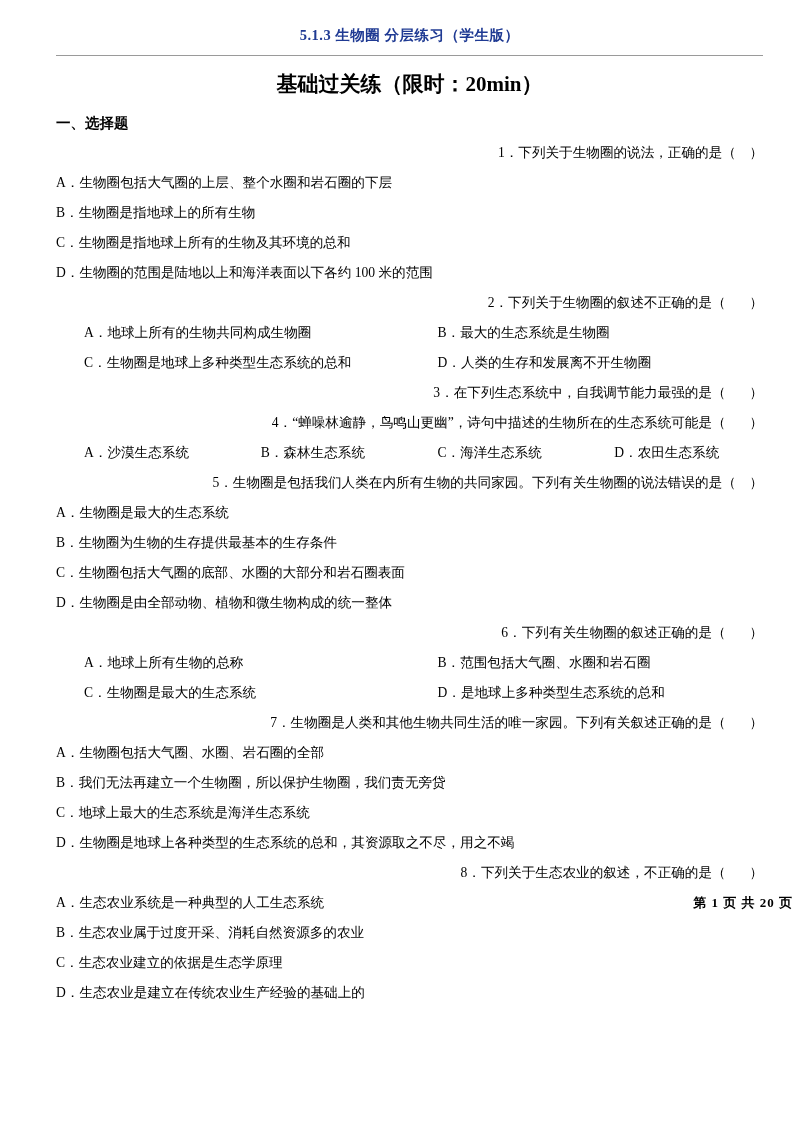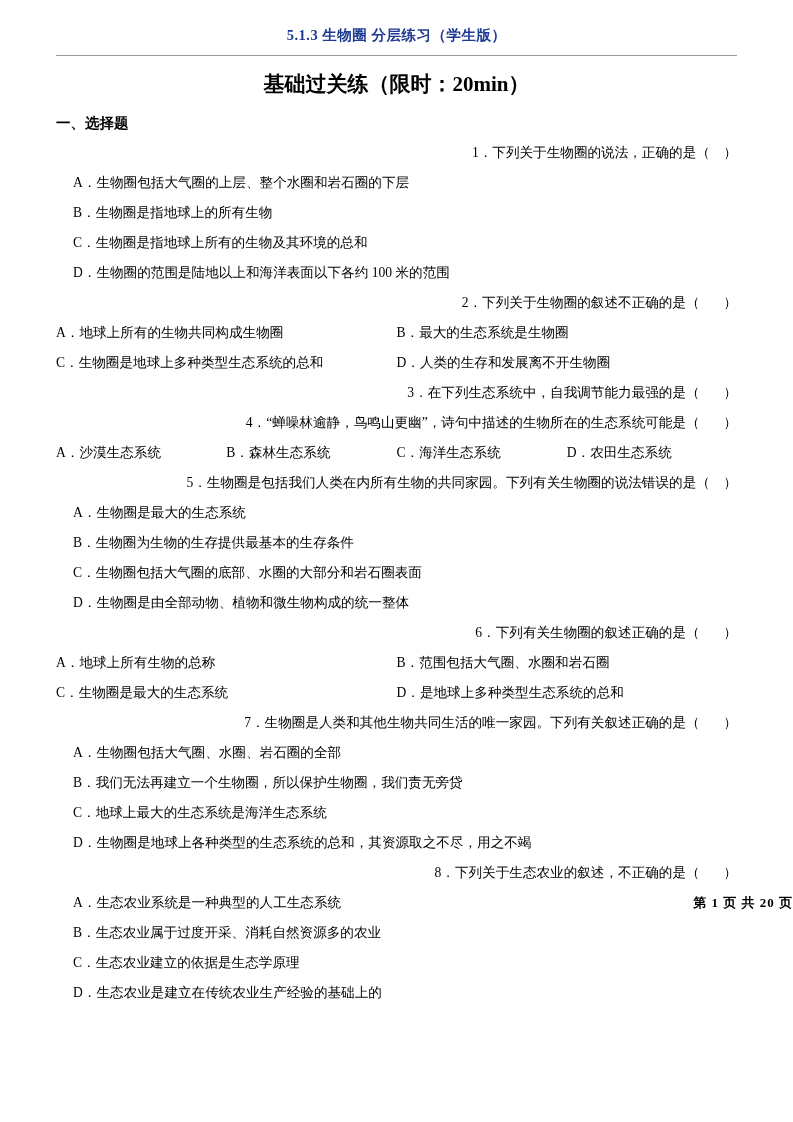--- a/index.html
+++ b/index.html
@@ -12,21 +12,21 @@
     height: 1122px;
     font-family: "Liberation Serif", "DejaVu Serif", serif;
     color: #000000;
     position: relative;
     overflow: hidden;
   }
   .page {
     width: 793px;
     height: 934px;
     box-sizing: border-box;
-    padding: 18px 56px 0 56px;
+    padding: 18px 30px 0 56px;
     position: relative;
   }
   .doc-title {
     text-align: center;
     color: #1f3a93;
     font-weight: bold;
     font-size: 14.5px;
     letter-spacing: 0.5px;
     margin-top: 8px;
     margin-bottom: 10px;
@@ -51,31 +51,32 @@
   .q {
     font-size: 13.6px;
     line-height: 1.25;
     margin: 0 0 13px 0;
     white-space: pre-wrap;
     text-align: right;
   }
   .opt {
     font-size: 13.6px;
     line-height: 1.25;
-    margin: 0 0 13px 17px;
+    margin: 0 0 13px 0;
     white-space: pre-wrap;
   }
   .opt-row {
     display: flex;
     font-size: 13.6px;
     line-height: 1.25;
     margin: 0 0 13px 0;
   }
   .opt-row > span {
     white-space: pre;
+    margin-left: 28px;
   }
   .c2 > span { width: 50%; }
   .c4 > span { width: 25%; }
   .footer {
     position: absolute;
     left: 0;
     right: 0;
     bottom: 22px;
     text-align: right;
     font-size: 13px;

